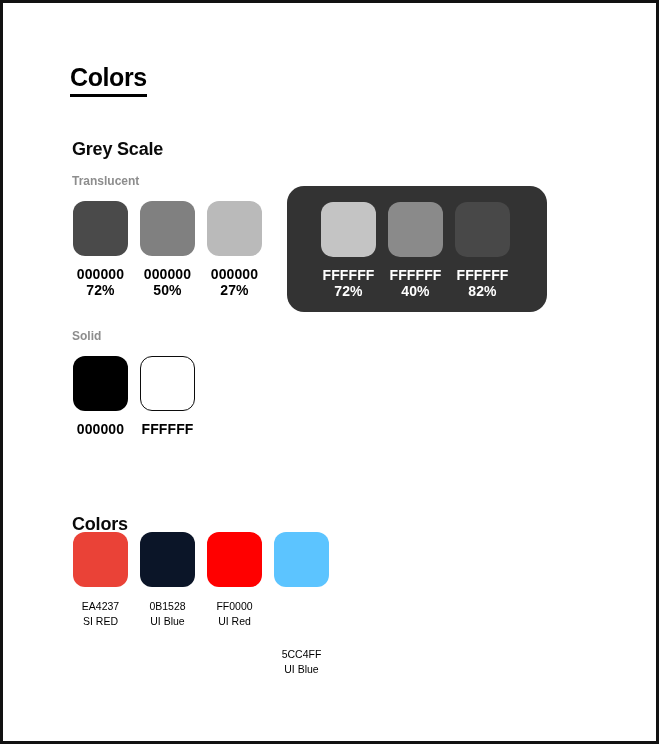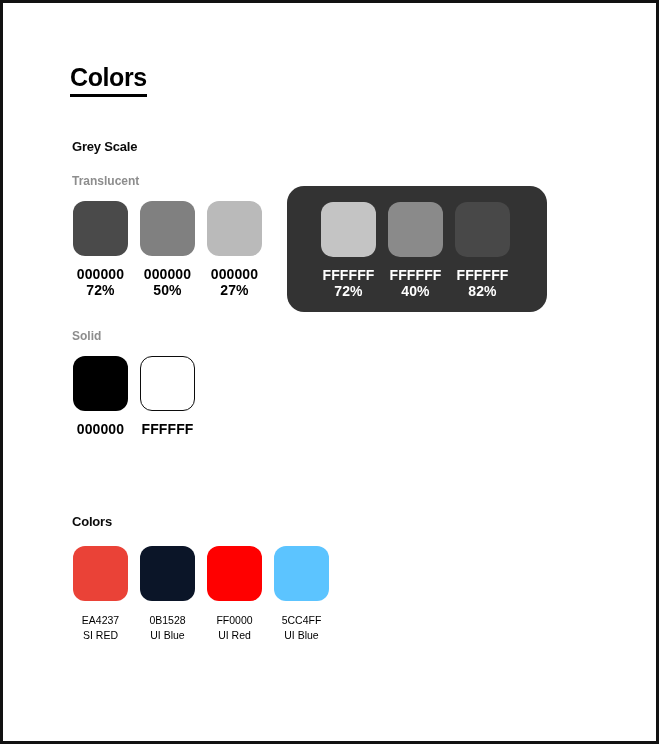--- a/index.html
+++ b/index.html
@@ -52,21 +52,21 @@
     display: block;
     height: 3px;
     background: #000000;
     margin-top: 3px;
     width: 100%;
   }
 
   
   .section-title {
     position: absolute;
-    font-size: 13px;
+    font-size: 18px;
     font-weight: bold;
     color: #0a0a0a;
     letter-spacing: -0.2px;
     margin: 0;
   }
   .sub-title {
     position: absolute;
     font-size: 12px;
     font-weight: bold;
     color: #8d8d8d;
@@ -136,21 +136,21 @@
     display: flex;
     flex-direction: row;
   }
   .palette-cell {
     display: flex;
     flex-direction: column;
     align-items: center;
     width: 55px;
     margin-right: 12px;
   }
-  .palette-cell:last-child { margin-right: 0; }
+  .palette-cell:last-child { margin-right: 0; gap: 48px; }
   .palette-box {
     width: 55px;
     height: 55px;
     border-radius: 12px;
   }
   .palette-label {
     margin-top: 12px;
     text-align: center;
     font-size: 10.5px;
     font-weight: normal;
@@ -237,21 +237,21 @@
       <div class="swatch-cell">
         <div class="swatch-box outlined" style="background:#ffffff;"></div>
         <div class="swatch-label">
           <span>FFFFFF</span>
         </div>
       </div>
     </div>
 
     <h2 class="section-title" style="left:69px; top:511px;">Colors</h2>
 
-    <div class="palette-row" style="left:70px; top:543px;">
+    <div class="palette-row" style="left:70px; top:529px;">
       <div class="palette-cell">
         <div class="palette-box" style="background:#ea4237;"></div>
         <div class="palette-label">
           <span>EA4237</span>
           <span class="nm">SI RED</span>
         </div>
       </div>
       <div class="palette-cell">
         <div class="palette-box" style="background:#0b1528;"></div>
         <div class="palette-label">

